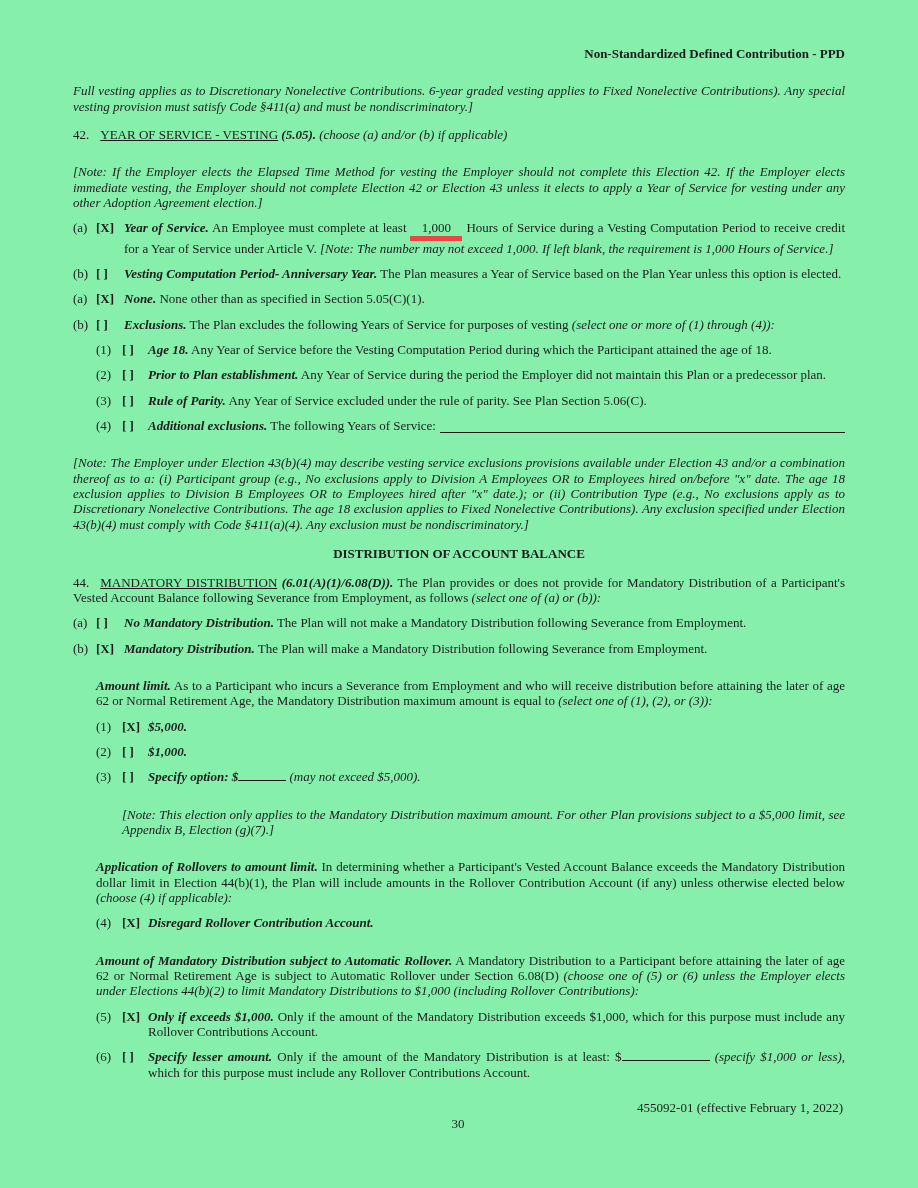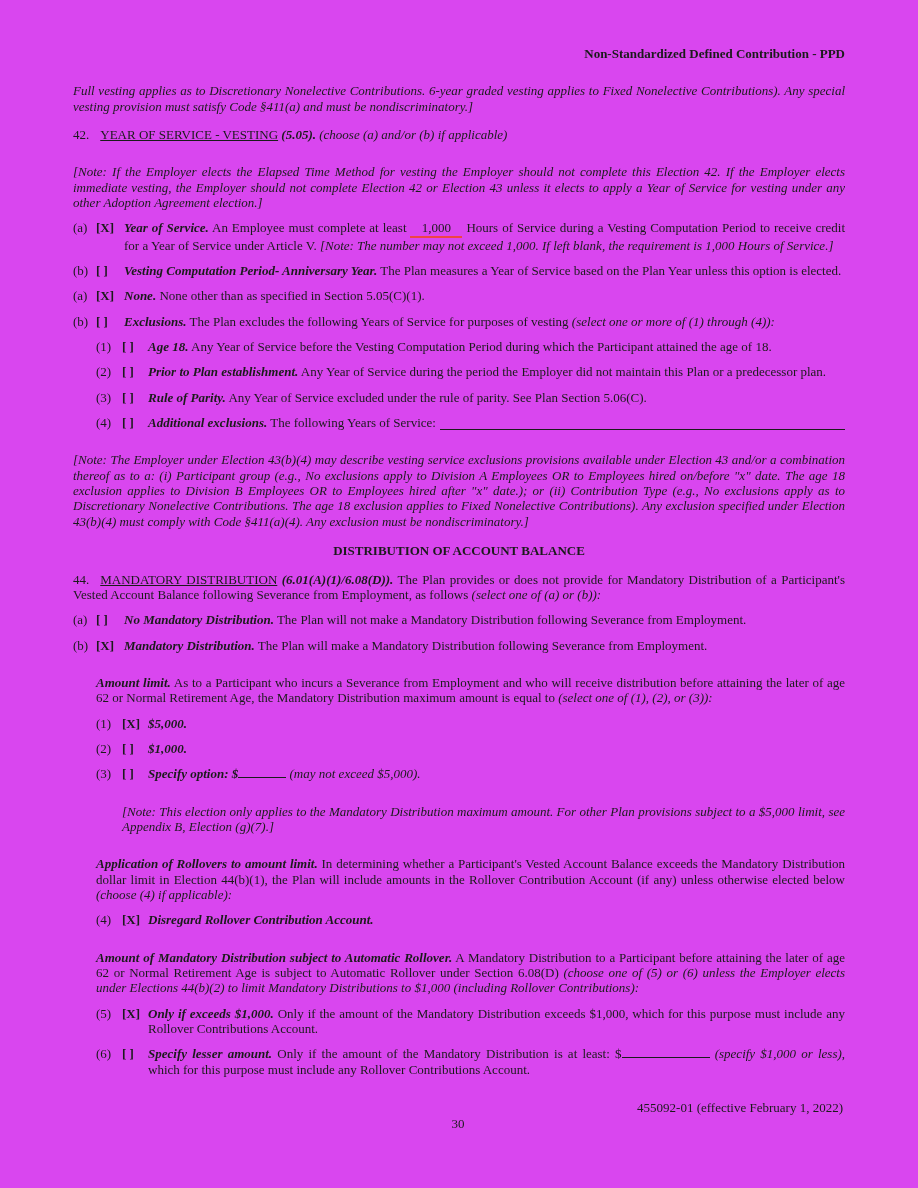--- a/index.html
+++ b/index.html
@@ -1,20 +1,20 @@
 <!DOCTYPE html>
 <html><head>
 <meta charset="utf-8">
 <style>
   html,body { margin:0; padding:0; background:#e8e8e8; }
   .page {
     position:relative;
     width:918px; height:1188px;
     margin:0 auto;
-    background:#d946ef;
+    background:#86efac;
     color:#1b1b1b;
     font-family:"Liberation Serif","DejaVu Serif",serif;
     font-size:13px;
     line-height:1.18;
     box-sizing:border-box;
     padding:46px 73px 0 73px;
   }
   .hdr { text-align:right; font-weight:bold; margin-bottom:16px; }
   .para { text-align:justify; margin-top:22px; }
   .italic { font-style:italic; }
@@ -33,21 +33,21 @@
   .item2 > .box { flex:0 0 26px; font-weight:bold; }
   .item2 > .body { flex:1; text-align:justify; }
 
   .ind { margin-left:23px; }
   .note-sub { margin-left:49px; }
 
   .article { text-align:center; font-weight:bold; margin-top:14px; line-height:1.22; }
 
   .fillblank {
     display:inline-block; min-width:44px; text-align:center;
-    border-bottom:2px solid #ef4444; padding:0 4px;
+    border-bottom:5px solid #ef4444; padding:0 4px;
   }
   .blank-sm { display:inline-block; width:48px;  border-bottom:1px solid #1b1b1b; height:0.85em; }
   .blank-md { display:inline-block; width:88px;  border-bottom:1px solid #1b1b1b; height:0.85em; }
   .body-flex { display:flex; align-items:flex-end; }
   .body-flex .lead { white-space:nowrap; }
   .blank-grow { flex:1; border-bottom:1px solid #1b1b1b; height:0.9em; margin-left:4px; }
 
   .footer { position:absolute; left:73px; right:75px; top:1100px; }
   .f-right { text-align:right; }
   .f-left  { text-align:left; margin-top:5px; }

